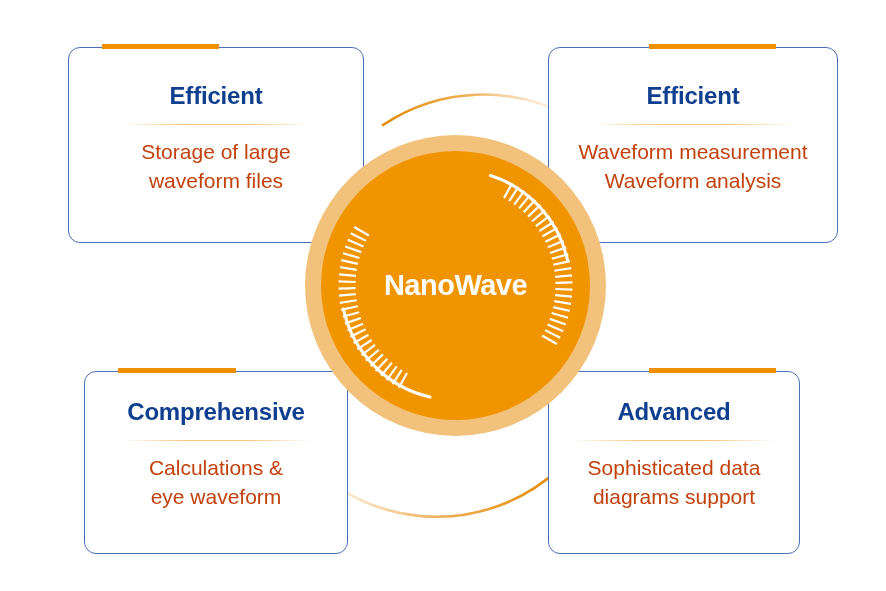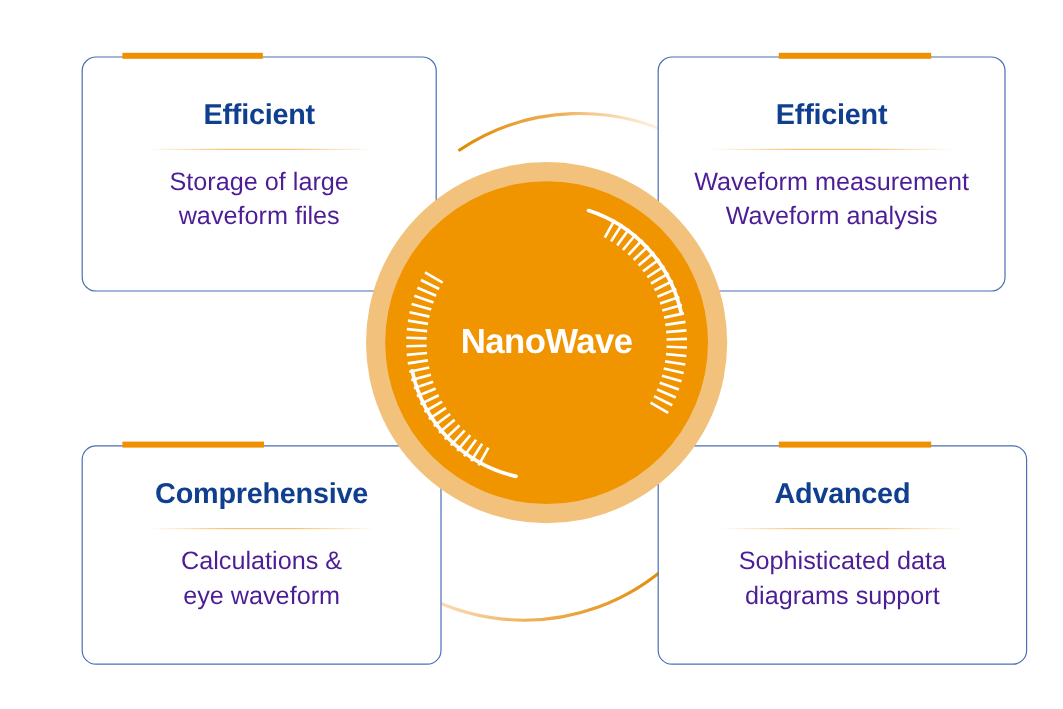--- a/index.html
+++ b/index.html
@@ -35,22 +35,22 @@
   .card {
     position: absolute;
     box-sizing: border-box;
     background: #ffffff;
     border: 1.6px solid #4a6fb5;
     border-radius: 12px;
     z-index: 3;
   }
   .card.tl { left: 68px;  top: 47px;  width: 296px; height: 196px; }
   .card.tr { left: 548px; top: 47px;  width: 290px; height: 196px; }
-  .card.bl { left: 68px;  top: 371px; width: 300px; height: 183px; }
-  .card.br { left: 548px; top: 371px; width: 308px; height: 183px; }
+  .card.bl { left: 84px;  top: 371px; width: 264px; height: 183px; }
+  .card.br { left: 548px; top: 371px; width: 252px; height: 183px; }
 
   
   .card-topbar {
     position: absolute;
     top: -3.6px;
     height: 5px;
     background: #ef9000;
     z-index: 4;
   }
   .card.tl .card-topbar { left: 33px;  width: 117px; }
@@ -85,21 +85,21 @@
                 rgba(239,144,0,0.02) 0%,
                 rgba(239,144,0,0.55) 35%,
                 rgba(239,144,0,0.55) 65%,
                 rgba(239,144,0,0.02) 100%);
   }
   .card.tr .card-divider,
   .card.br .card-divider { width: 200px; }
 
   .card-desc {
     margin-top: 13px;
-    color: #4c1d95;
+    color: #c2410c;
     font-size: 21px;
     line-height: 1.37;
     white-space: nowrap;
   }
   .card-desc .line { display: block; }
 
   
   .card.tr .card-desc {
     position: relative;
     width: 320px;

